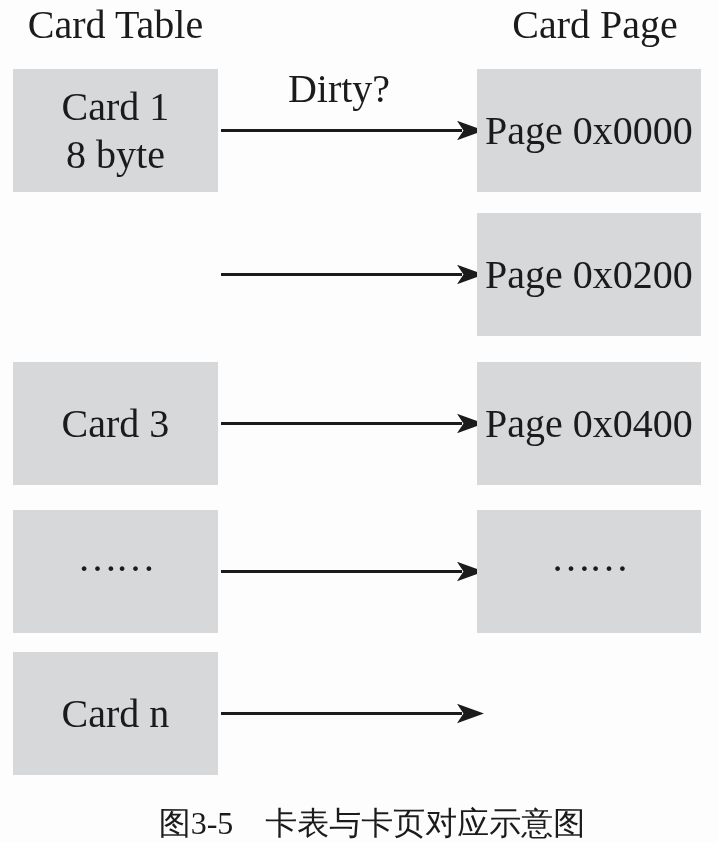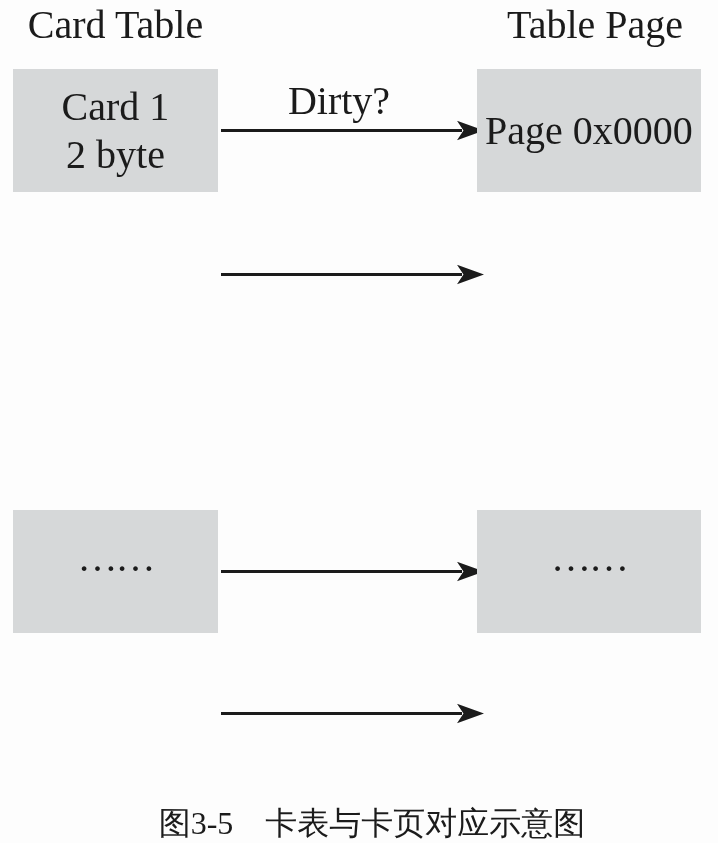--- a/index.html
+++ b/index.html
@@ -89,21 +89,21 @@
     width:27px;
     height:21px;
     background:var(--arrow);
     clip-path:polygon(0 3%, 100% 50%, 0 97%, 24% 50%);
   }
   .arrow-label{
     position:absolute;
     left:0;
     right:24px;
     bottom:50%;
-    margin-bottom:8px;
+    margin-bottom:20px;
     text-align:center;
     font-size:40px;
     line-height:44px;
     white-space:nowrap;
   }
 
   .caption{
     position:absolute;
     left:0;
     width:718px;
@@ -114,63 +114,86 @@
     text-indent:26px;
     white-space:nowrap;
   }
 </style>
 </head>
 <body>
 
 <div class="stage">
 
   <div class="col-header left">Card Table</div>
-  <div class="col-header right">Table Page</div>
+  <div class="col-header right">Card Page</div>
 
   <div class="row r0">
     <div class="box left">
       <span>Card 1</span>
-      <span>2 byte</span>
+      <span>8 byte</span>
     </div>
     <div class="arrow-zone">
       <span class="arrow-label">Dirty?</span>
       <div class="arrow-line"></div>
       <div class="arrow-head"></div>
     </div>
     <div class="box right">
       <span>Page 0x0000</span>
     </div>
   </div>
 
   <div class="row r1">
     <div class="arrow-zone">
       <span class="arrow-label"></span>
       <div class="arrow-line"></div>
       <div class="arrow-head"></div>
     </div>
-  </div>
-
+    <div class="box right">
+      <span>Page 0x0200</span>
+      <span></span>
+    </div>
+  </div>
+
+  <div class="row r2">
+    <div class="box left">
+      <span>Card 3</span>
+      <span></span>
+    </div>
+    <div class="arrow-zone">
+      <span class="arrow-label"></span>
+      <div class="arrow-line"></div>
+      <div class="arrow-head"></div>
+    </div>
+    <div class="box right">
+      <span>Page 0x0400</span>
+      <span></span>
+    </div>
+  </div>
 
   <div class="row r3">
     <div class="box left">
       <span class="dots">……</span>
       <span></span>
     </div>
     <div class="arrow-zone">
       <span class="arrow-label"></span>
       <div class="arrow-line"></div>
       <div class="arrow-head"></div>
     </div>
     <div class="box right">
       <span class="dots">……</span>
       <span></span>
     </div>
   </div>
 
   <div class="row r4">
+    <div class="box left">
+      <span>Card n</span>
+      <span></span>
+    </div>
     <div class="arrow-zone">
       <span class="arrow-label"></span>
       <div class="arrow-line"></div>
       <div class="arrow-head"></div>
     </div>
   </div>
 
   <div class="caption">图3-5　卡表与卡页对应示意图</div>
 
 </div>

